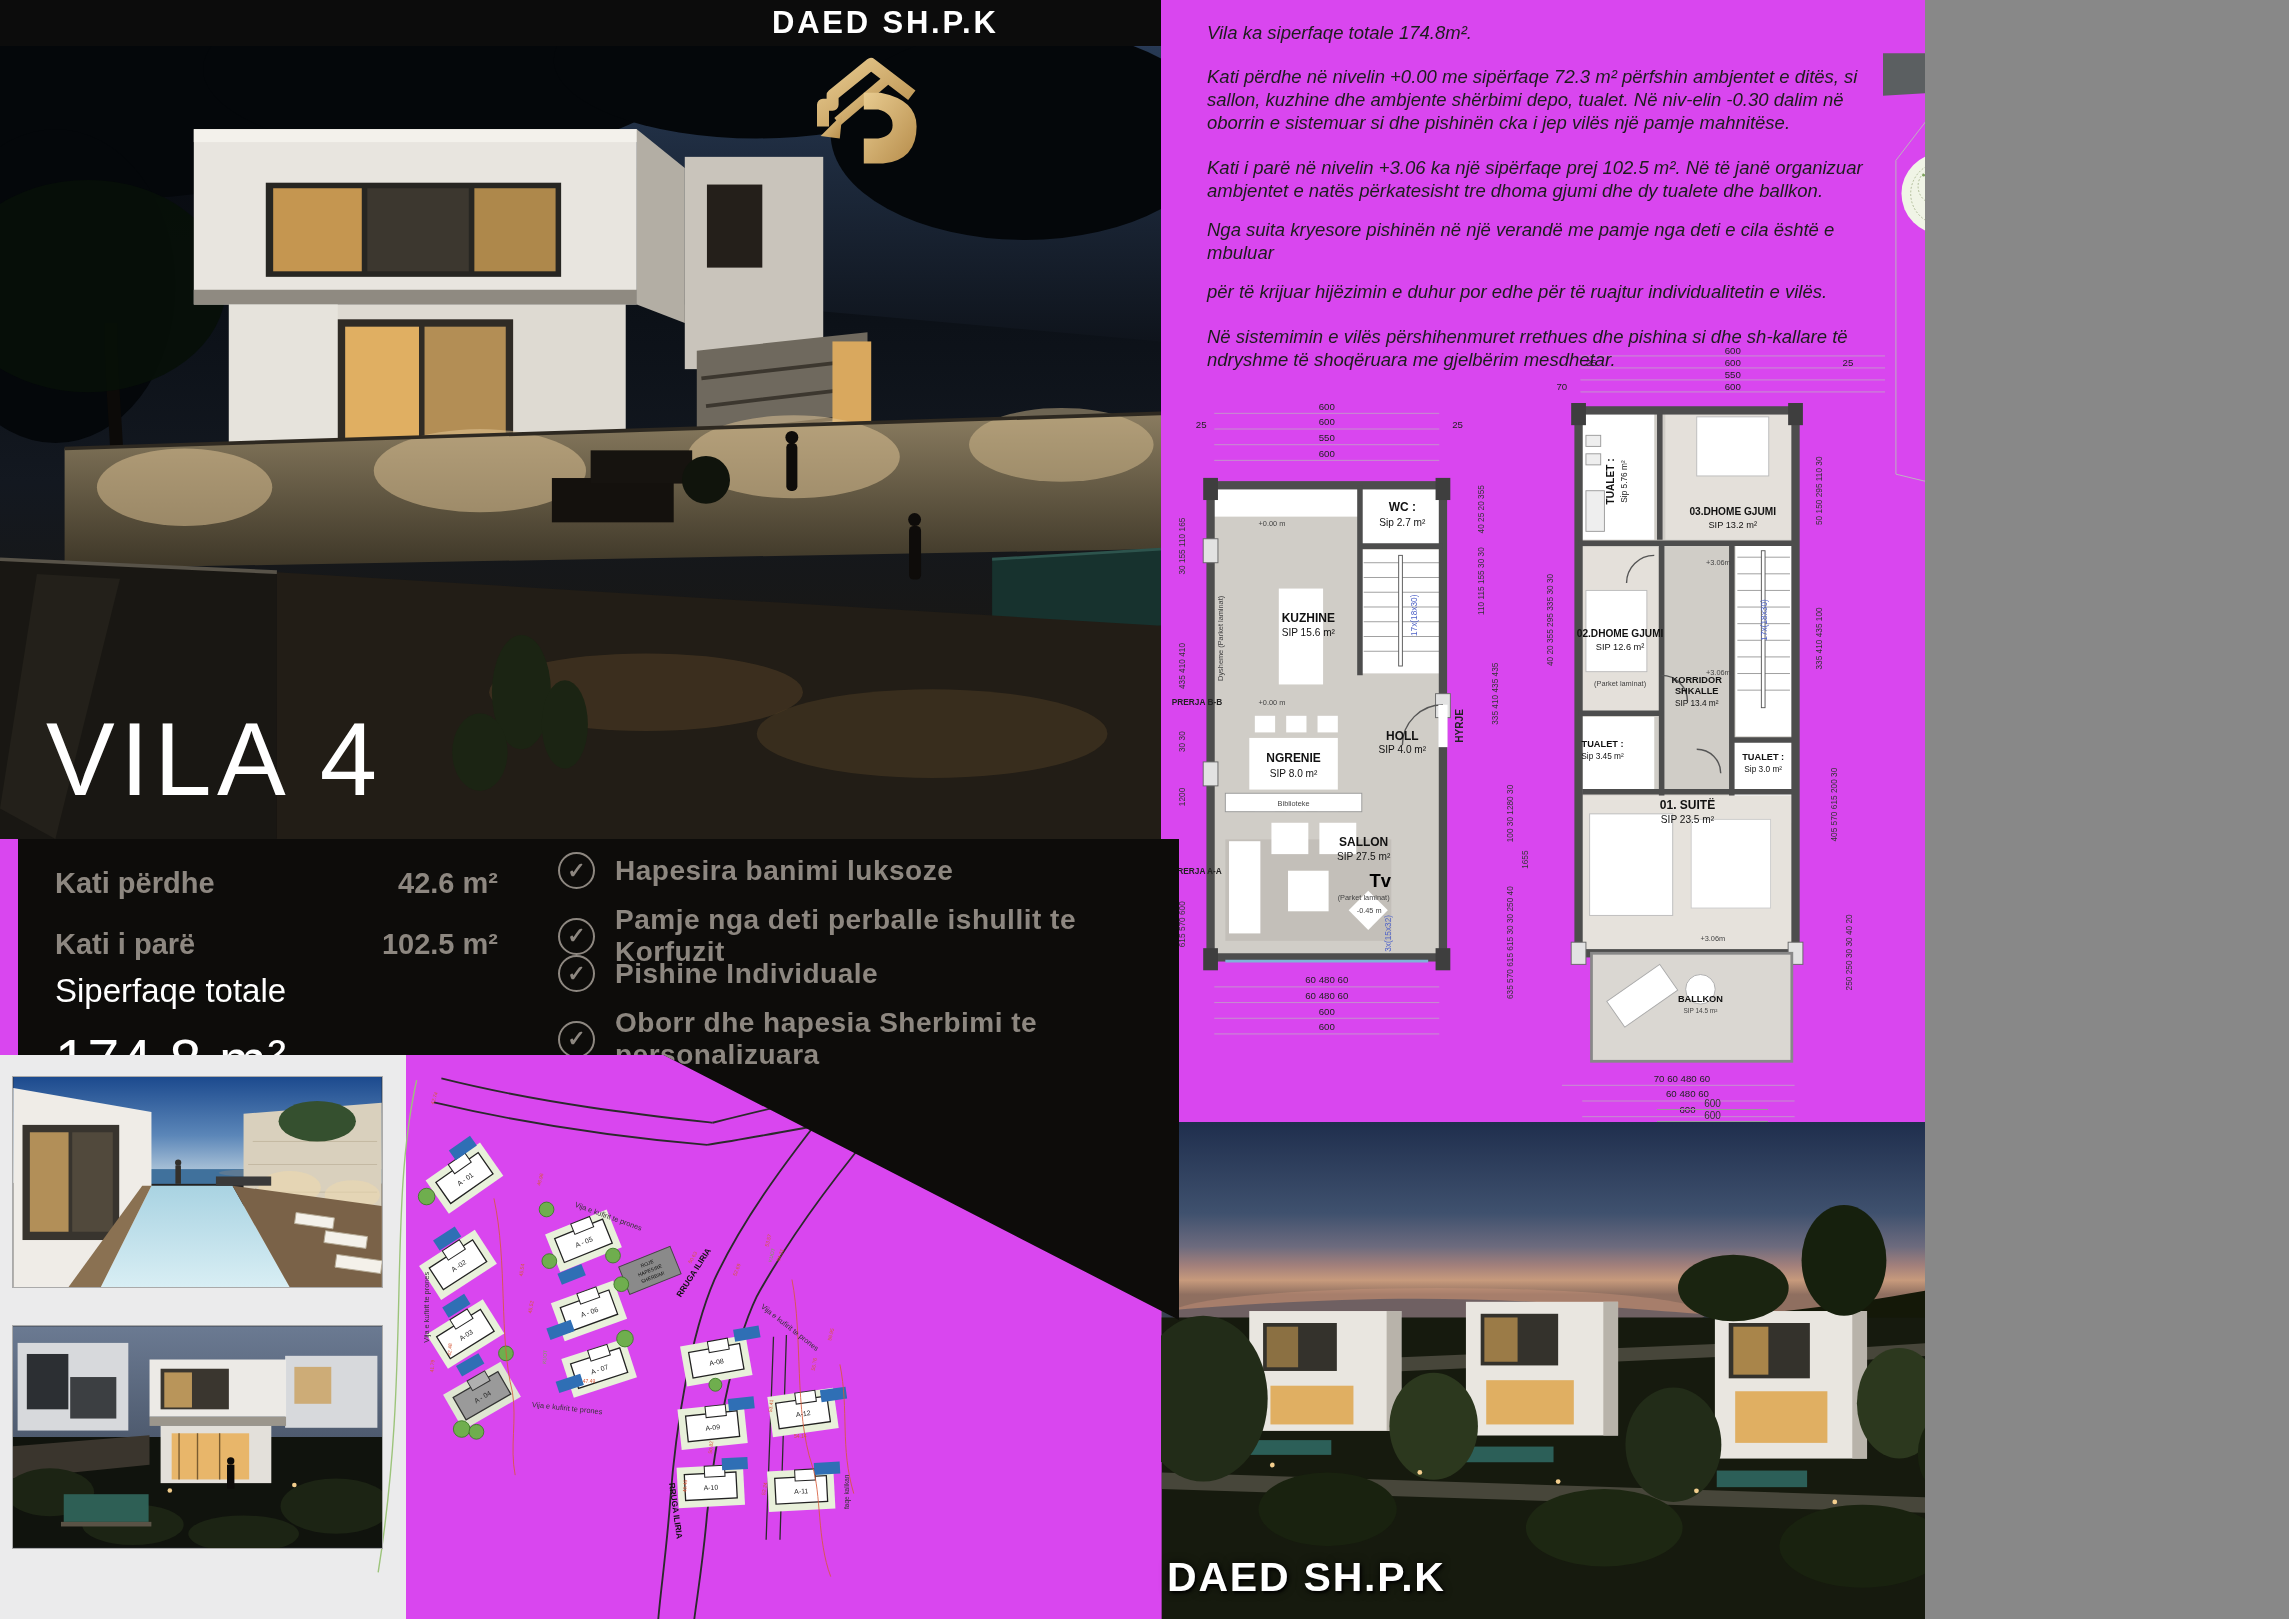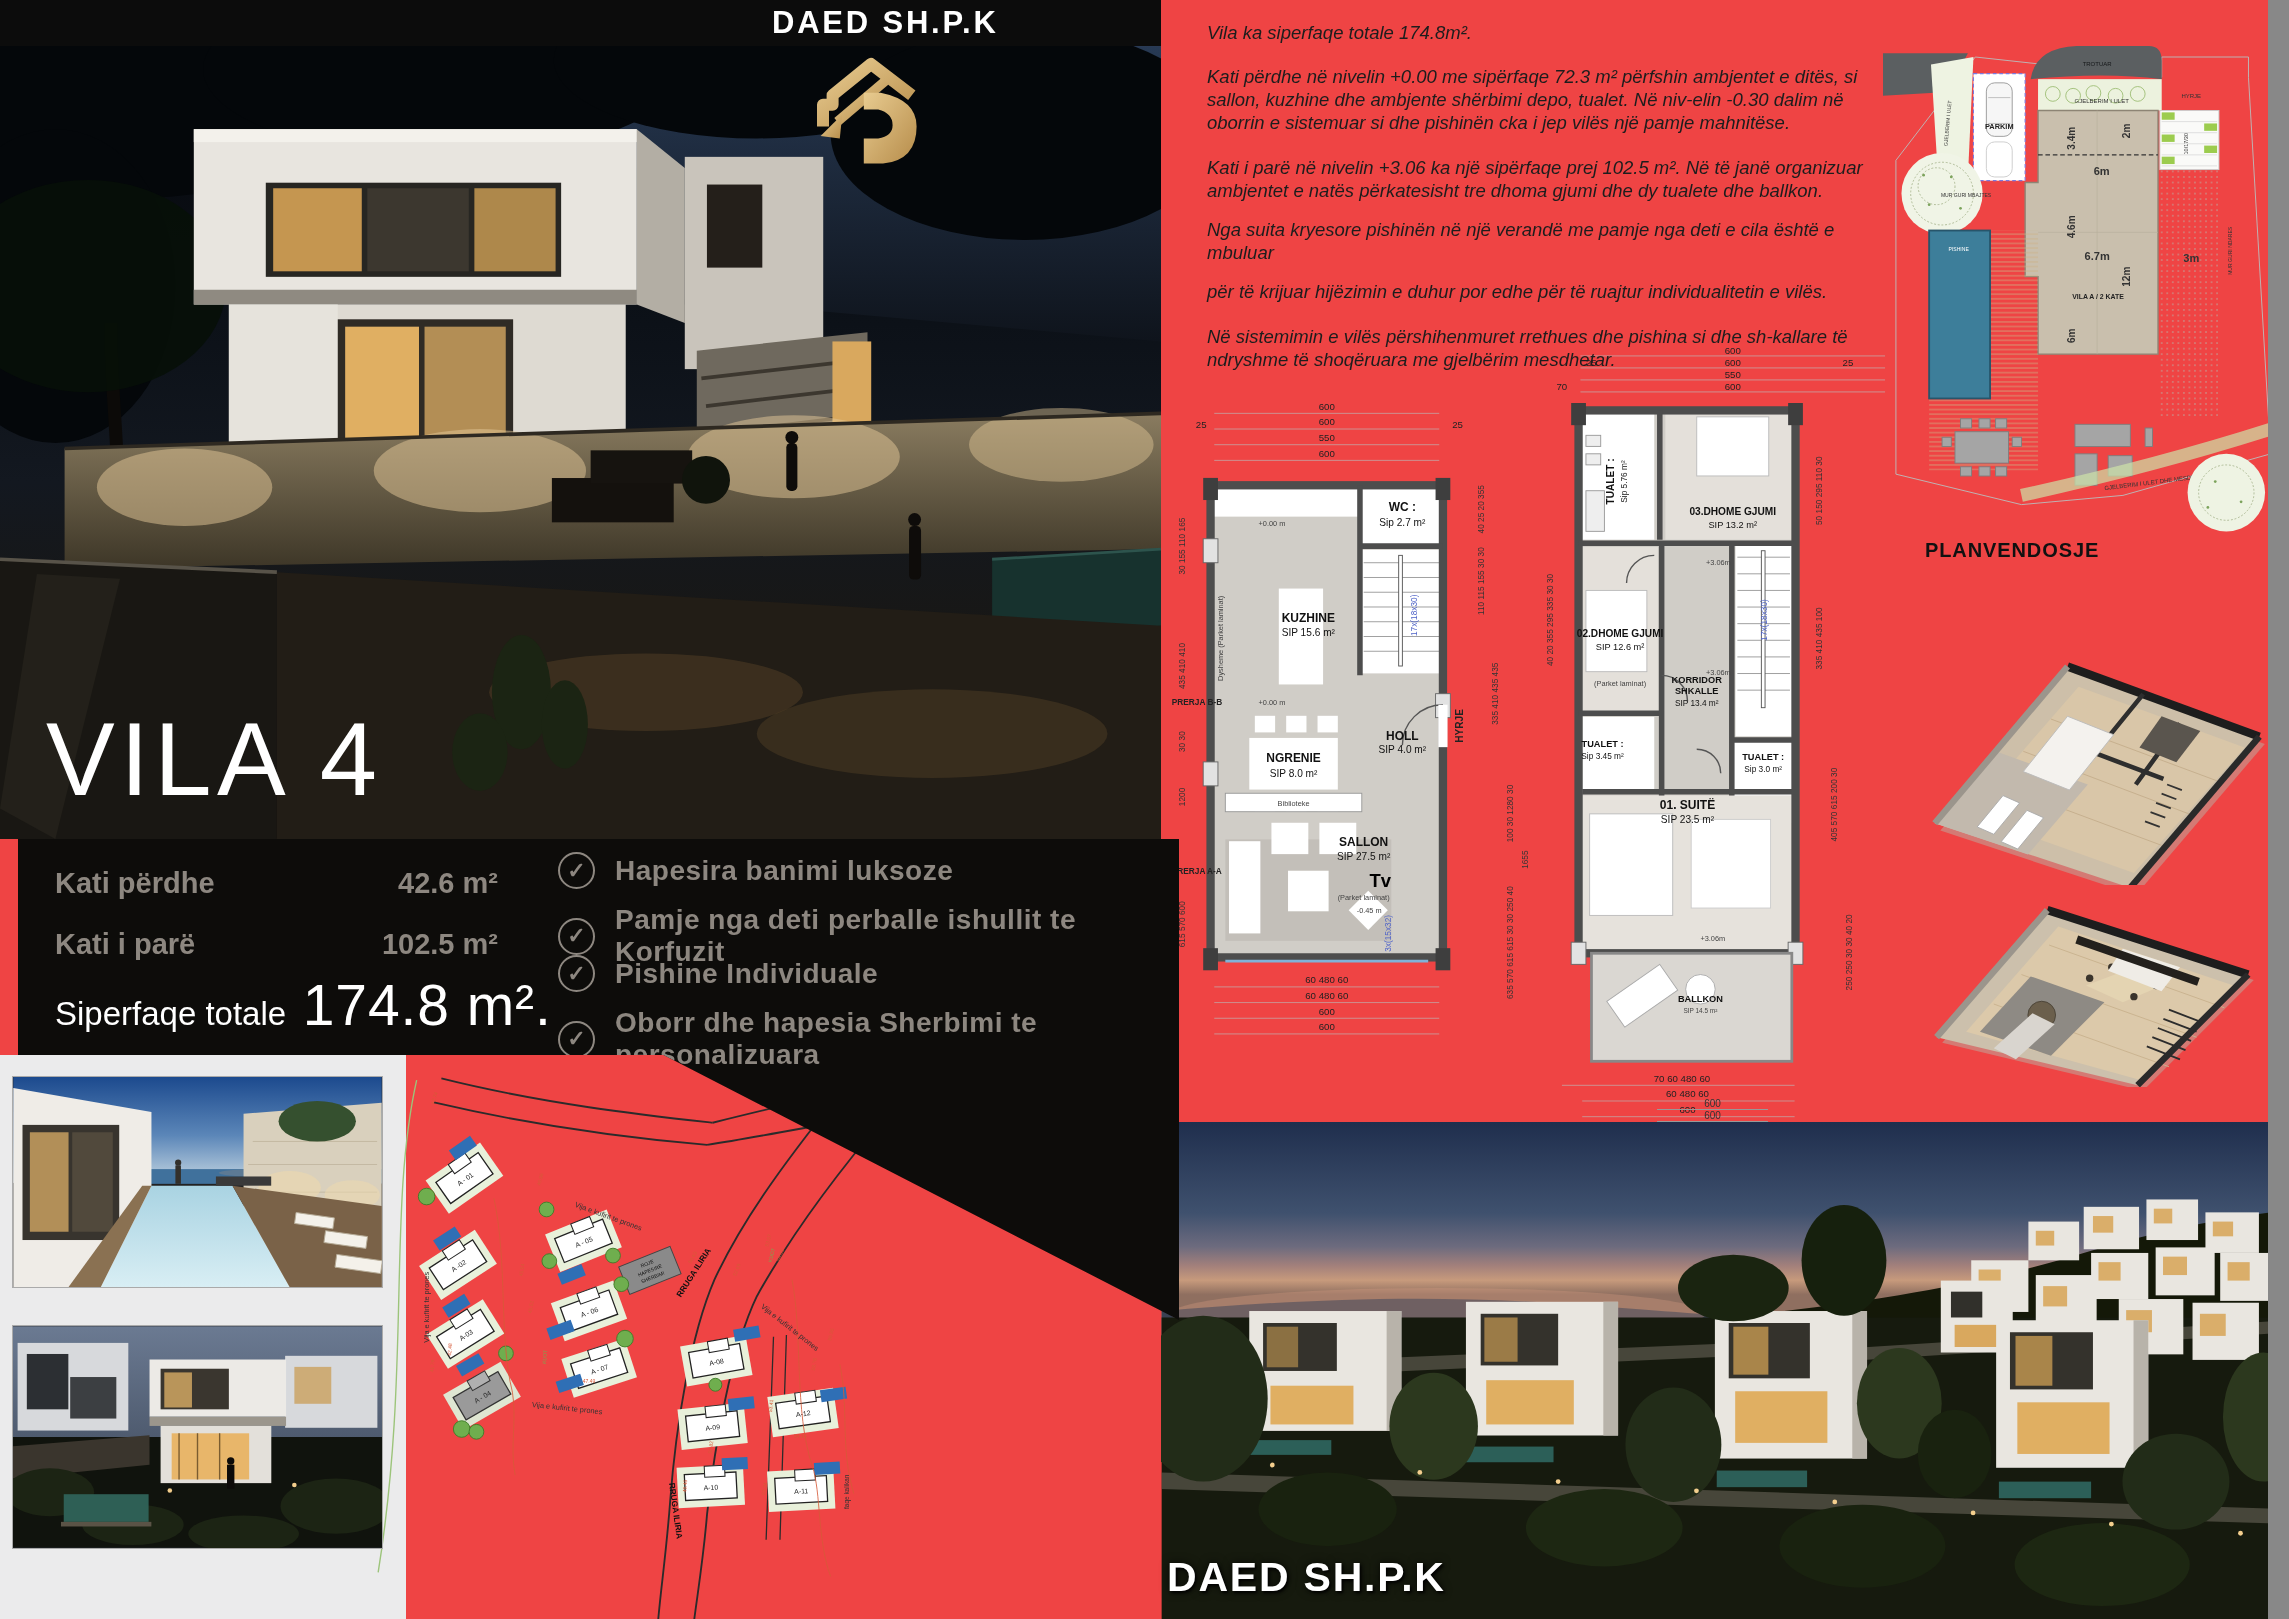--- a/index.html
+++ b/index.html
@@ -1,29 +1,29 @@
 <!DOCTYPE html>
 <html style="font-size:14.8px"><head>
 <meta charset="utf-8">
 <style>
   html,body{margin:0;padding:0;background:#888;}
-  .board{position:relative;width:2268px;height:1620px;background:#ef4444;overflow:hidden;
+  .board{position:relative;width:1925px;height:1620px;background:#d946ef;overflow:hidden;
          font-family:"Liberation Sans",sans-serif;}
   .abs{position:absolute;}
   
   .header-bar{left:0;top:0;width:1161px;height:46px;background:#0c0c0c;z-index:2;}
   .brand-top{left:772px;top:4.6px;color:#fff;font-size:31px;font-weight:bold;letter-spacing:2.8px;z-index:3;}
   
   .vila-title{left:46px;top:708px;color:#ffffff;font-size:103px;font-weight:400;letter-spacing:5.5px;line-height:1;z-index:2;}
   
   .info-panel{left:18px;top:839px;width:1161px;height:481px;background:#0d0c0a;z-index:3;
               clip-path:polygon(0 0,100% 0,100% 100%,55.6% 44.9%,0 44.9%);}
   .stat-row{position:absolute;left:37px;width:443px;display:flex;justify-content:space-between;
             color:#8d8780;font-weight:bold;font-size:29px;}
-  .total-line{position:absolute;left:37px;top:133px;color:#fff;display:flex;align-items:baseline;gap:16.6px;}
+  .total-line{position:absolute;left:37px;top:133px;color:#fff;display:flex;align-items:baseline;gap:16.6px;flex-direction:column;}
   .total-label{font-size:33px;}
   .total-value{font-size:57px;letter-spacing:0.9px;}
   .feature-row{position:absolute;left:540px;display:flex;align-items:center;gap:20px;color:#8d8780;}
   .feature-icon{width:33px;height:33px;border:2.8px solid #8d8780;border-radius:50%;
                 display:flex;align-items:center;justify-content:center;font-size:22px;font-weight:bold;flex:0 0 auto;}
   .feature-text{font-size:28px;font-weight:bold;letter-spacing:0.5px;}
   
   .desc{left:1191px;top:5.5px;width:701px;font-style:italic;font-size:18.5px;line-height:1.24;color:#1d1d1d;z-index:1;}
   .desc p{margin:16px;}
   .desc p.gap{margin-bottom:22px;}

